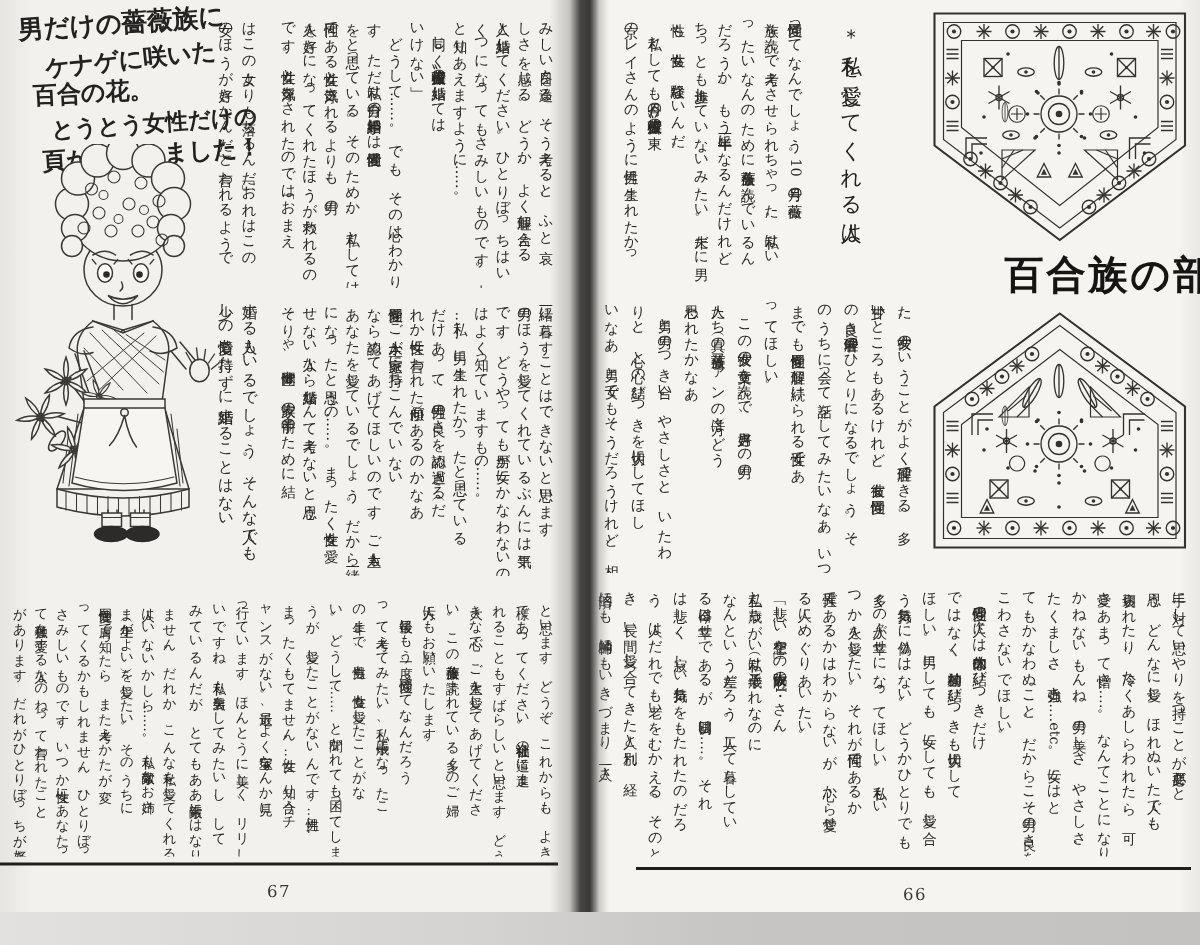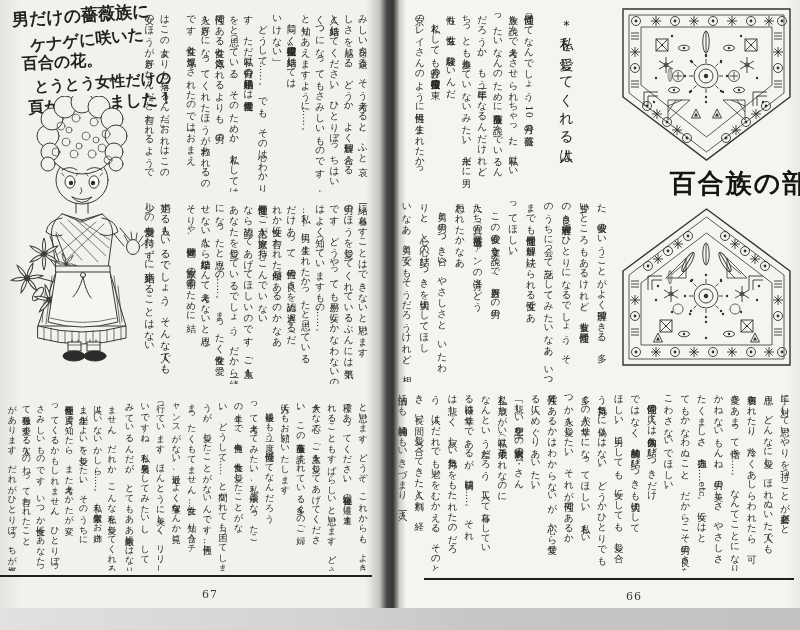--- a/index.html
+++ b/index.html
@@ -9,21 +9,21 @@
   .page{position:absolute;top:0;height:612px;}
   .page-left{left:0;width:372px;background:linear-gradient(90deg,#e6e4e1 0px,#f2f1ee 22px,#f2f1ee 100%);}
   .page-right{left:398px;width:402px;background:linear-gradient(270deg,#e9e8e5 0px,#f5f4f1 14px,#f5f4f1 100%);}
   .gutter{position:absolute;left:366px;top:0;width:40px;height:630px;
     background:linear-gradient(90deg,rgba(90,88,85,0) 0%,rgba(90,88,85,.28) 34%,rgba(48,47,45,.88) 52%,rgba(40,39,38,.92) 68%,rgba(130,128,125,.35) 84%,rgba(245,244,241,0) 100%);}
   .bottom-strip{position:absolute;left:0;top:608px;width:800px;height:22px;
     background:linear-gradient(90deg,#e2e1df 0%,#d4d3d1 40%,#c7c6c4 60%,#c3c2c0 100%);}
   .vtext{position:absolute;writing-mode:vertical-rl;white-space:pre;overflow:hidden;
          color:#292826;letter-spacing:0;}
   .rule{position:absolute;height:2px;background:#1f1e1c;}
-  .folio{position:absolute;font-size:11px;color:#3a3938;letter-spacing:1px;margin-left:24px;}
+  .folio{position:absolute;font-size:11px;color:#3a3938;letter-spacing:1px;}
   .hand{position:absolute;color:#232220;font-weight:600;white-space:nowrap;}
   .section-title{position:absolute;writing-mode:vertical-rl;font-size:14px;letter-spacing:2px;
                  color:#232220;white-space:pre;}
   .room-head{position:absolute;font-size:26px;font-weight:900;letter-spacing:2px;color:#161513;
              text-align:center;white-space:nowrap;margin-left:48px;}
   svg{display:block;}
 </style>
 </head>
 <body>
 

